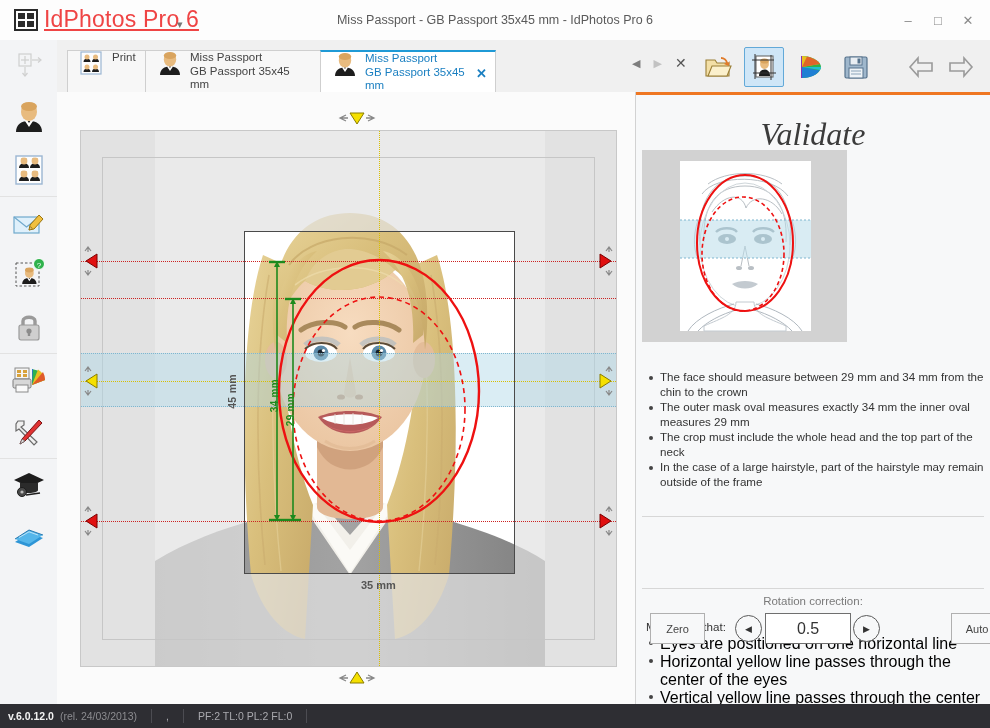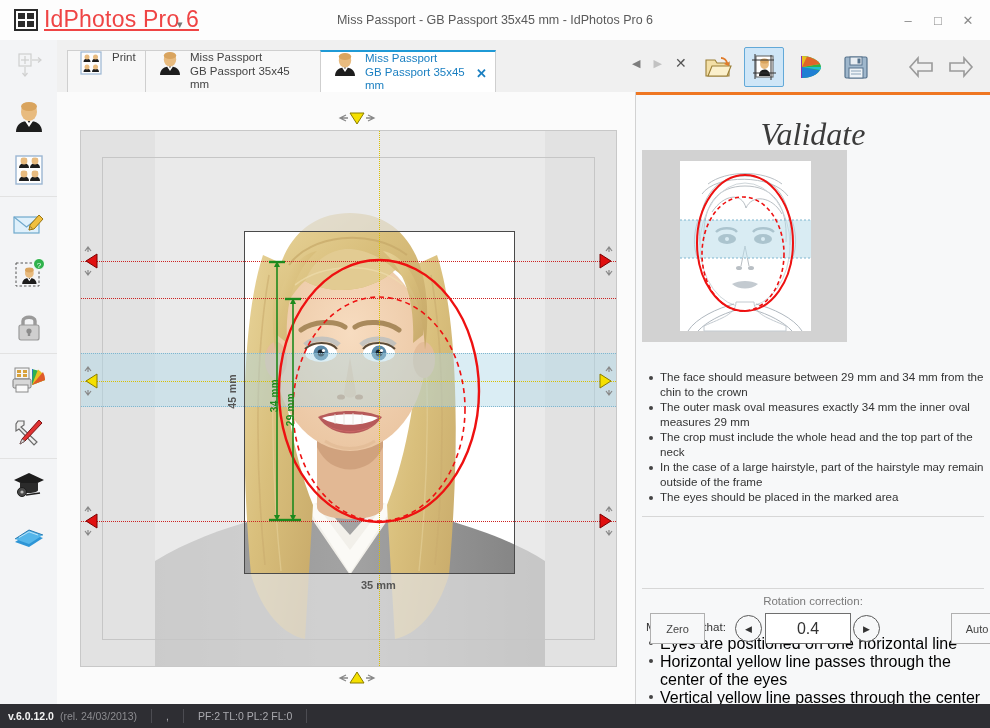--- a/index.html
+++ b/index.html
@@ -639,21 +639,20 @@
       
       
     </div>
 
     <div class="rules">
       <ul class="bl">
         <li>The face should measure between 29 mm and 34 mm from the chin to the crown</li>
         <li>The outer mask oval measures exactly 34 mm the inner oval measures 29 mm</li>
         <li>The crop must include the whole head and the top part of the neck</li>
         <li>In the case of a large hairstyle, part of the hairstyle may remain outside of the frame</li>
-        <li>The eyes should be placed in the marked area</li>
       </ul>
     </div>
 
     <div class="hr-line" style="top:424px;"></div>
 
     <div class="makesure">Make sure that:</div>
 
     <div class="ms-list">
       <ul class="bl">
         <li>Eyes are positioned on one horizontal line</li>
@@ -664,21 +663,21 @@
 
     <div class="hr-line" style="top:496px;"></div>
   </div>
 
   <div class="rot-label" style="left:636px;">Rotation correction:</div>
 
   <div class="rowbtn" style="left:650px;top:613px;width:53px;height:29px;">Zero</div>
 
   <div class="rotcirc" style="left:735px;top:615px;">◀</div>
 
-  <div class="rotfield">0.4</div>
+  <div class="rotfield">0.5</div>
 
   <div class="rotcirc" style="left:853px;top:615px;">▶</div>
 
   <div class="rowbtn" style="left:951px;top:613px;width:50px;height:29px;">Auto</div>
 
 
   <div class="statusbar">
     <span class="sb-ver">v.6.0.12.0</span>
     <span class="sb-rel">(rel. 24/03/2013)</span>
     <span class="sb-div"></span>

